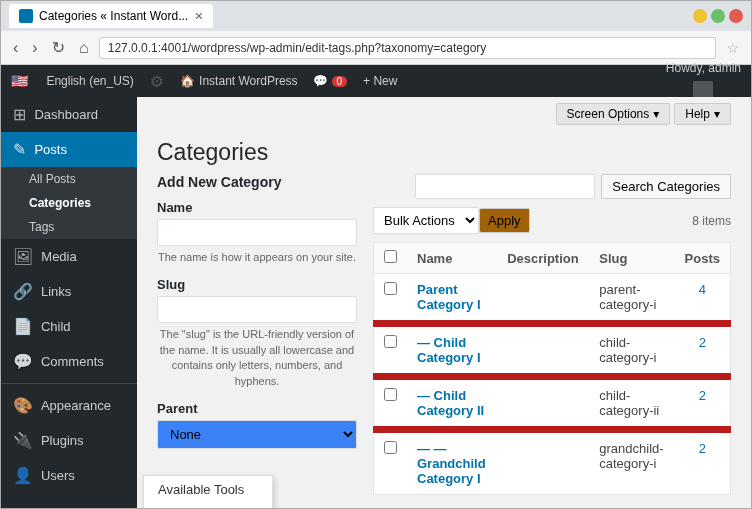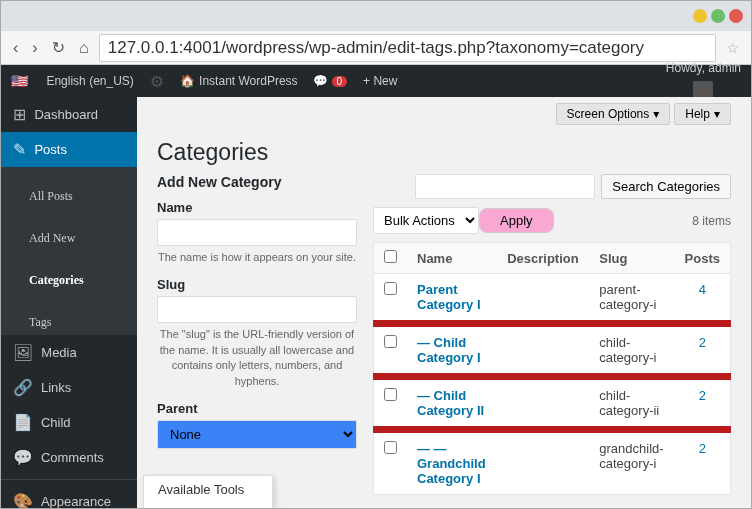--- a/index.html
+++ b/index.html
@@ -13,21 +13,21 @@
     .browser-tab-close { color: #666; font-size: 11px; cursor: pointer; }
     .browser-window-controls { margin-left: auto; display: flex; gap: 4px; }
     .wc-btn { width: 14px; height: 14px; border-radius: 50%; display: flex; align-items: center; justify-content: center; font-size: 9px; cursor: pointer; }
     .wc-min { background: #f0c330; }
     .wc-max { background: #6abf69; }
     .wc-close { background: #e05c4e; }
 
     .browser-toolbar { background: #f5f5f5; display: flex; align-items: center; padding: 4px 8px; gap: 6px; border-bottom: 1px solid #ccc; height: 34px; }
     .nav-btn { background: none; border: none; cursor: pointer; color: #555; font-size: 16px; padding: 2px 4px; }
     .nav-btn:disabled { color: #bbb; cursor: default; }
-    .address-bar { flex: 1; border: 1px solid #ccc; border-radius: 2px; padding: 3px 8px; font-size: 17px; background: #fff; color: #333; }
+    .address-bar { flex: 1; border: 1px solid #ccc; border-radius: 2px; padding: 3px 8px; font-size: 12px; background: #fff; color: #333; }
     .browser-star { color: #aaa; font-size: 14px; padding: 0 4px; }
 
     
     .wp-adminbar { background: #23282d; color: #ccc; display: flex; align-items: center; height: 32px; padding: 0 10px; gap: 16px; font-size: 12px; }
     .wp-adminbar-site { display: flex; align-items: center; gap: 4px; color: #ccc; }
     .wp-adminbar-item { color: #ccc; display: flex; align-items: center; gap: 3px; }
     .wp-adminbar-item .count { background: #d63638; color: #fff; border-radius: 8px; padding: 0 5px; font-size: 10px; }
     .wp-adminbar-new { color: #ccc; }
     .wp-adminbar-howdy { margin-left: auto; display: flex; align-items: center; gap: 6px; flex-direction: column; }
     .wp-avatar { width: 20px; height: 20px; background: #555; border-radius: 2px; }
@@ -35,21 +35,21 @@
 
     
     .wp-layout { display: flex; flex: 1; overflow: hidden; }
 
     
     .wp-sidebar { background: #23282d; width: 136px; flex-shrink: 0; overflow-y: auto; }
     .wp-sidebar-item { display: flex; align-items: center; gap: 8px; padding: 8px 12px; color: #ccc; font-size: 13px; cursor: pointer; position: relative; }
     .wp-sidebar-item.active { background: #0073aa; color: #fff; }
     .wp-sidebar-icon { font-size: 16px; opacity: 0.8; }
     .wp-sidebar-submenu { background: #32373c; }
-    .wp-sidebar-submenu .wp-sidebar-subitem { display: block; padding: 22px 12px 5px 28px; color: #ccc; font-size: 12px; cursor: pointer; font-family: Liberation Serif, serif; }
+    .wp-sidebar-submenu .wp-sidebar-subitem { display: block; padding: 5px 12px 5px 28px; color: #ccc; font-size: 12px; cursor: pointer; }
     .wp-sidebar-submenu .wp-sidebar-subitem.active { color: #fff; font-weight: bold; }
     .wp-sidebar-divider { height: 1px; background: #3c434a; margin: 4px 0; }
 
     
     .wp-content { flex: 1; background: #f1f1f1; overflow-y: auto; padding: 0; position: relative; }
 
     
     .wp-screen-options-bar { display: flex; justify-content: flex-end; padding: 6px 20px; gap: 4px; background: #f1f1f1; align-items: flex-end; }
     .wp-screen-btn { background: #e5e5e5; border: 1px solid #ccc; border-radius: 2px; padding: 3px 10px; font-size: 12px; cursor: pointer; display: flex; align-items: center; gap: 4px; }
 
@@ -68,21 +68,21 @@
     .wp-form-input { width: 100%; border: 1px solid #ddd; border-radius: 2px; padding: 5px 8px; font-size: 13px; background: #fff; }
     .wp-form-hint { font-size: 11px; color: #666; margin-top: 4px; line-height: 1.4; text-align: center; }
     .wp-form-select { width: 100%; border: 1px solid #ddd; border-radius: 2px; padding: 5px 8px; font-size: 13px; background: #3b82f6; }
     .wp-form-section-label { font-weight: 600; font-size: 13px; color: #23282d; margin-bottom: 4px; display: block; }
 
     
     .wp-table-area { flex: 1; }
     .wp-table-actions { display: flex; align-items: center; gap: 4px; margin-bottom: 8px; justify-content: space-between; }
     .wp-table-actions-left { display: flex; align-items: center; }
     .wp-bulk-select { border: 1px solid #ddd; border-radius: 2px; padding: 4px 6px; font-size: 13px; background: #fff; }
-    .wp-apply-btn { background: #f9a8d4; border: 1px solid #ccc; border-radius: 8px; padding: 4px 20px; font-size: 13px; cursor: pointer; }
+    .wp-apply-btn { background: #a16207; border: 1px solid #ccc; border-radius: 2px; padding: 4px 8px; font-size: 13px; cursor: pointer; }
     .wp-items-count { font-size: 12px; color: #666; }
     .wp-search-area { display: flex; align-items: center; gap: 6px; margin-bottom: 8px; justify-content: flex-end; }
     .wp-search-input { border: 1px solid #ddd; border-radius: 2px; padding: 4px 8px; font-size: 13px; width: 180px; }
     .wp-search-btn { background: #f7f7f7; border: 1px solid #ccc; border-radius: 2px; padding: 4px 10px; font-size: 13px; cursor: pointer; }
 
     
     .wp-table { width: 100%; border-collapse: collapse; background: #fff; border: 1px solid #e5e5e5; font-size: 13px; }
     .wp-table th { background: #f9f9f9; border-bottom: 1px solid #e5e5e5; padding: 7px 10px; text-align: left; font-weight: 600; color: #555; }
     .wp-table td { padding: 8px 10px; border-bottom: 7px solid #b91c1c; vertical-align: top; color: #444; }
     .wp-table tr:last-child td { border-bottom: none; }
@@ -99,20 +99,25 @@
     .dropdown-overlay .dropdown-item { padding: 6px 14px; font-size: 13px; color: #333; cursor: pointer; display: block; }
 
     .wp-content-inner { position: relative; }
   </style>
 </head>
 <body>
 
 <div class="browser-frame">
 
   <div class="browser-titlebar">
+    <div class="browser-tab">
+      <span class="browser-tab-favicon"></span>
+      <span>Categories « Instant Word...</span>
+      <span class="browser-tab-close">✕</span>
+    </div>
     <div class="browser-window-controls">
       <div class="wc-btn wc-min"></div>
       <div class="wc-btn wc-max"></div>
       <div class="wc-btn wc-close"></div>
     </div>
   </div>
 
   <div class="browser-toolbar">
     <button class="nav-btn">‹</button>
     <button class="nav-btn">›</button>
@@ -146,21 +151,20 @@
       <div class="wp-sidebar-item">
         <span class="wp-sidebar-icon">⊞</span>
         <span>Dashboard</span>
       </div>
       <div class="wp-sidebar-item active">
         <span class="wp-sidebar-icon">✎</span>
         <span>Posts</span>
       </div>
       <div class="wp-sidebar-submenu">
         <span class="wp-sidebar-subitem">All Posts</span>
-        <span class="wp-sidebar-subitem">Add New</span>
         <span class="wp-sidebar-subitem active">Categories</span>
         <span class="wp-sidebar-subitem">Tags</span>
       </div>
       <div class="wp-sidebar-item">
         <span class="wp-sidebar-icon">🖼</span>
         <span>Media</span>
       </div>
       <div class="wp-sidebar-item">
         <span class="wp-sidebar-icon">🔗</span>
         <span>Links</span>

